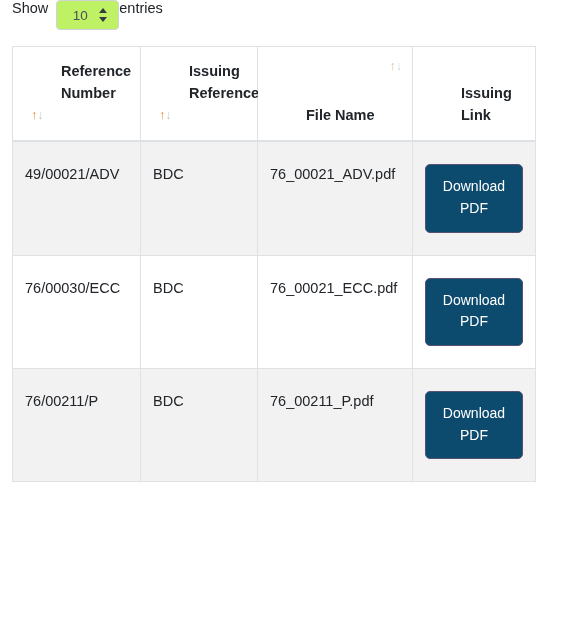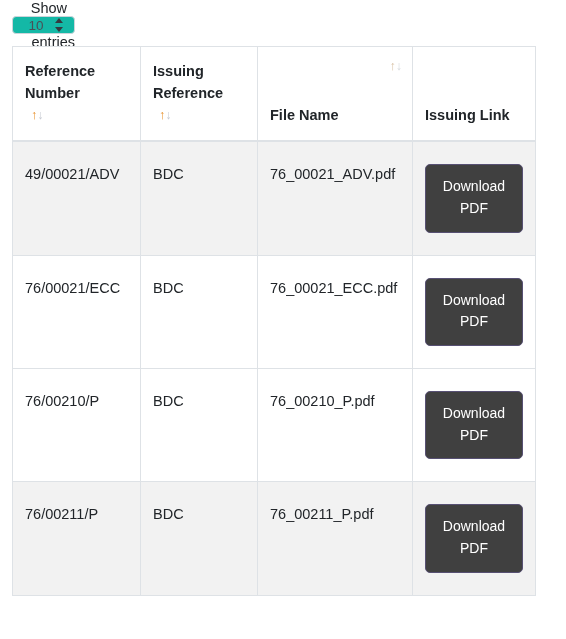--- a/index.html
+++ b/index.html
@@ -21,36 +21,35 @@
     background: #ffffff;
   }
 
   
   .length-bar {
     position: absolute;
     left: 12px;
     top: 0px;
     height: 40px;
     display: flex;
-    align-items: flex-end;
+    align-items: flex-start;
     font-size: 14.5px;
     color: #212529;
     white-space: nowrap;
-    flex-direction: column;
   }
   .length-label-pre { margin-right: 8px; }
-  .length-label-post { margin-left: 8px; }
+  .length-label-post { }
 
   .length-select {
     position: relative;
     width: 63px;
     height: 30px;
     border: 1px solid #ced4da;
     border-radius: 4px;
-    background: #14b8a6;
+    background: #bef264;
     display: flex;
     align-items: center;
     padding: 0 6px 0 0;
   }
   .length-select .sel-value {
     flex: 1;
     text-align: center;
     font-size: 13.5px;
     color: #495057;
     padding-left: 6px;
@@ -108,20 +107,21 @@
     padding: 14px 12px 14px 12px;
     border: 1px solid #dee2e6;
     border-bottom-width: 2px;
     border-bottom-color: #dee2e6;
     background: #ffffff;
     line-height: 1.5;
     position: relative;
   }
   th .th-inner {
     display: block;
+    margin-left: 36px;
   }
   th.sortable .sort-icon {
     display: inline-block;
     margin-left: 6px;
     position: relative;
     top: -1px;
     font-size: 12.5px;
     letter-spacing: 0px;
     font-weight: normal;
     white-space: nowrap;
@@ -152,21 +152,21 @@
   }
   tr.striped td { background: #f2f2f2; }
   tr.plain td { background: #ffffff; }
 
   td.dl-cell { padding: 12px 12px 12px 12px; }
 
   .btn-download {
     display: inline-block;
     width: 98px;
     padding: 11px 6px 12px 6px;
-    background: #404040;
+    background: #0c4a6e;
     color: #ffffff;
     border: 1px solid #575073;
     border-radius: 5px;
     font-size: 14px;
     line-height: 1.55;
     text-align: center;
     text-decoration: none;
     font-family: "Liberation Sans", sans-serif;
     cursor: pointer;
   }
@@ -213,29 +213,23 @@
         </tr>
       </thead>
       <tbody id="table-body">
           <tr class="striped">
             <td>49/00021/ADV</td>
             <td>BDC</td>
             <td>76_00021_ADV.pdf</td>
             <td class="dl-cell"><a class="btn-download">Download PDF</a></td>
           </tr>
           <tr class="plain">
-            <td>76/00021/ECC</td>
+            <td>76/00030/ECC</td>
             <td>BDC</td>
             <td>76_00021_ECC.pdf</td>
-            <td class="dl-cell"><a class="btn-download">Download PDF</a></td>
-          </tr>
-          <tr class="plain">
-            <td>76/00210/P</td>
-            <td>BDC</td>
-            <td>76_00210_P.pdf</td>
             <td class="dl-cell"><a class="btn-download">Download PDF</a></td>
           </tr>
           <tr class="striped">
             <td>76/00211/P</td>
             <td>BDC</td>
             <td>76_00211_P.pdf</td>
             <td class="dl-cell"><a class="btn-download">Download PDF</a></td>
           </tr>
         </tbody>
     </table>

